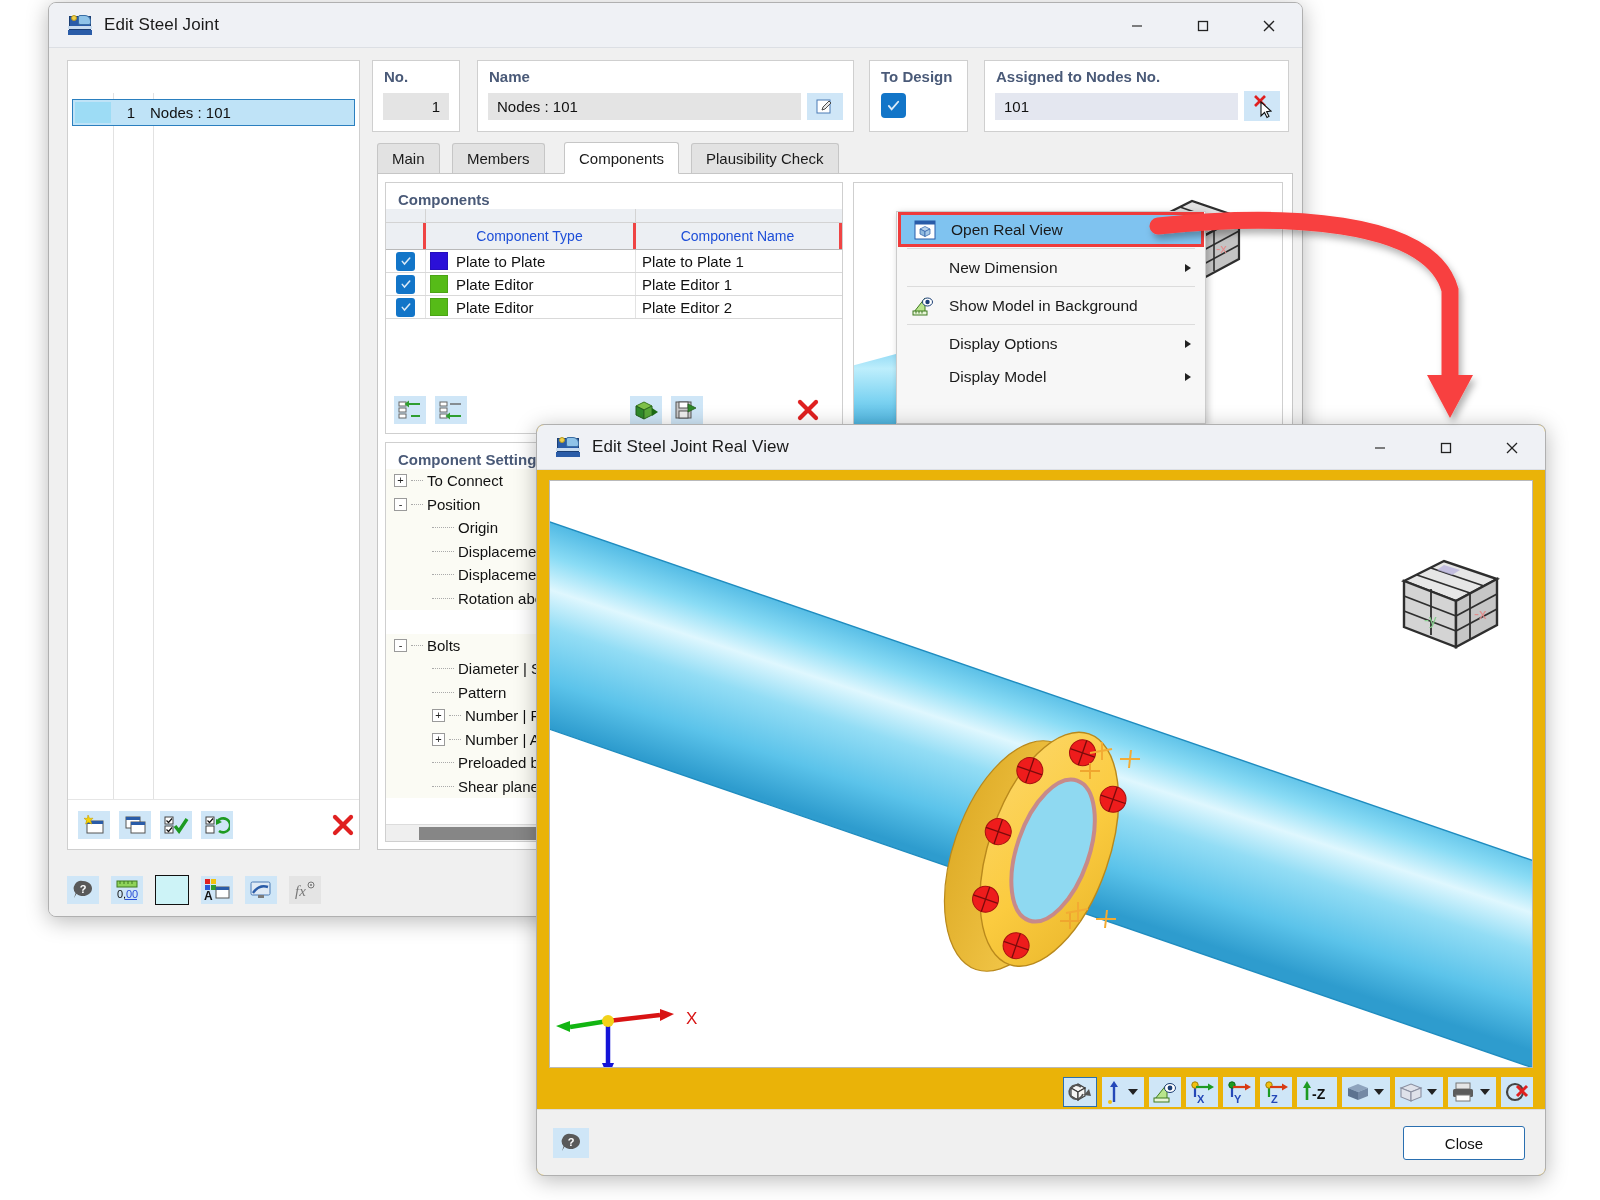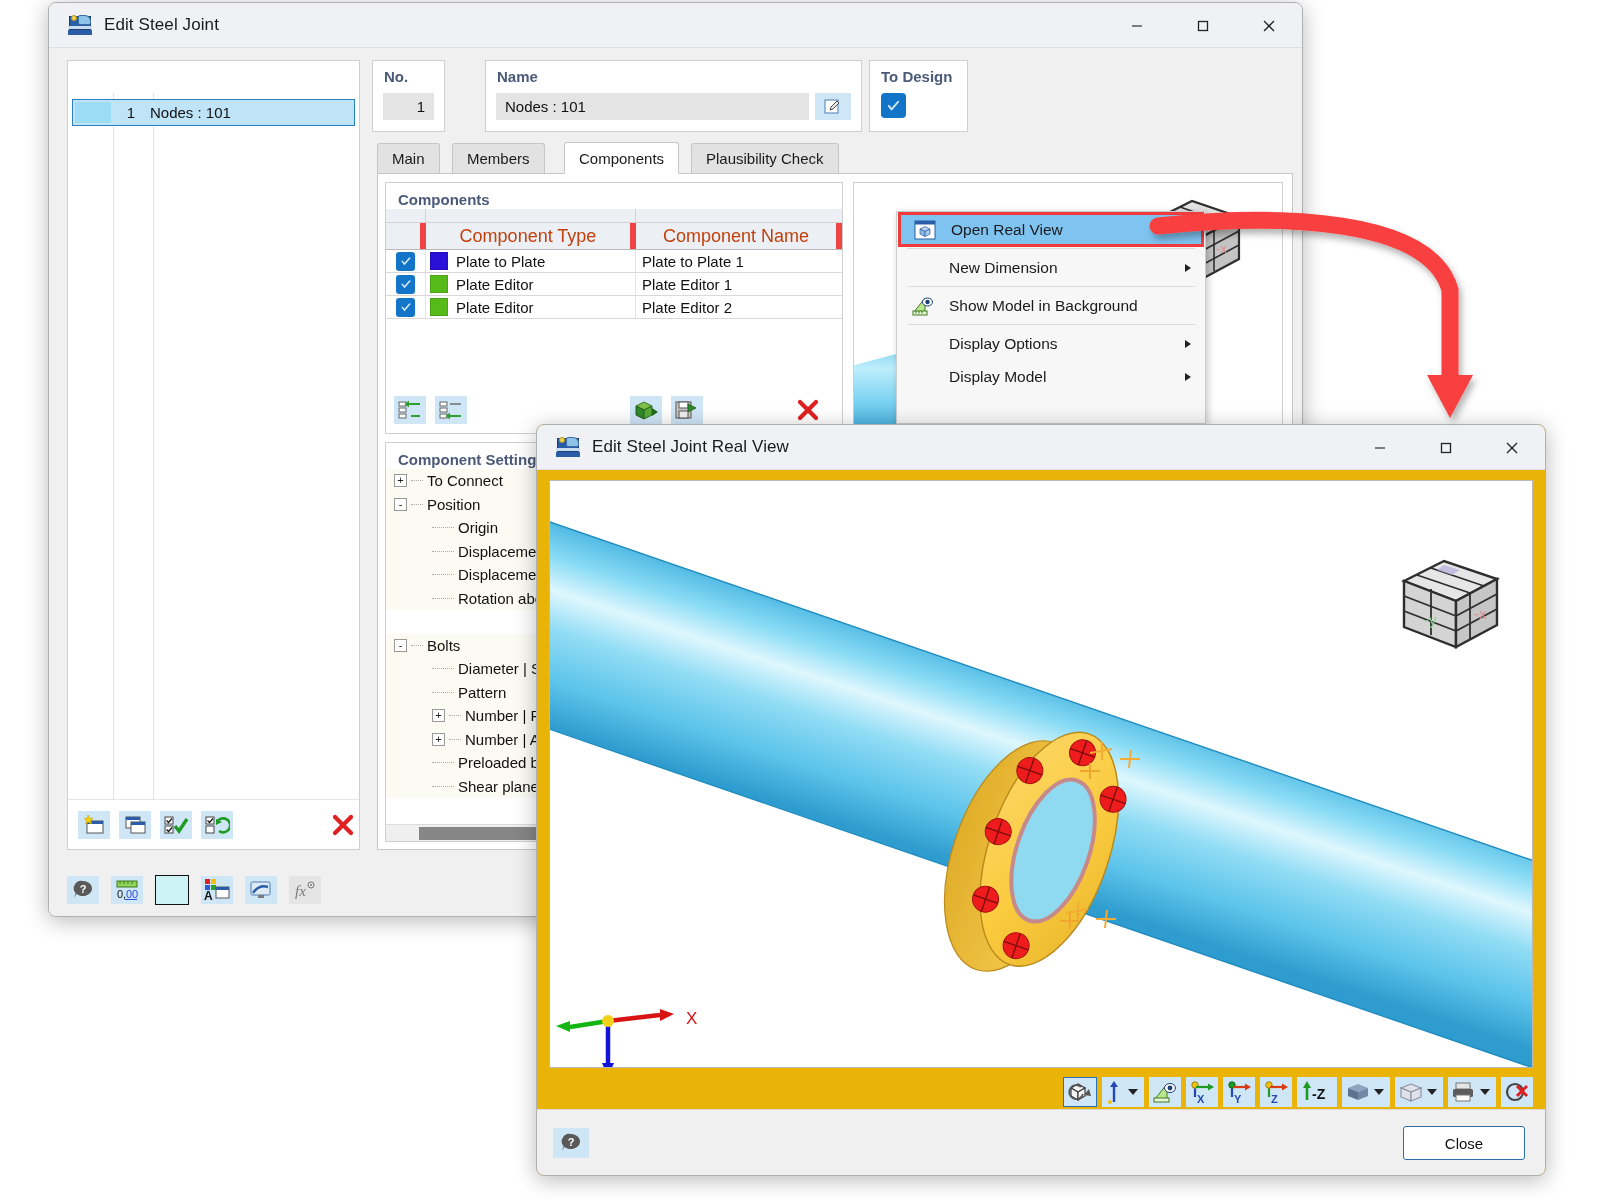--- a/index.html
+++ b/index.html
@@ -82,32 +82,32 @@
 
   
   .ibtn {
     width:32px; height:28px; background:#cfe6f7; border:1px solid transparent;
     display:flex; align-items:center; justify-content:center; position:relative;
   }
   .ibtn.plain { background:transparent; }
   .ibtn.grey { background:#e4e4e4; }
 
   
-  #no-panel { left: 323px; top: 12px; width: 73px; height: 72px; }
+  #no-panel { left: 323px; top: 12px; width: 88px; height: 72px; }
   .field-label { font-size:15px; font-weight:bold; color:#4a5a78; padding:7px 0 0 11px; }
   .field-box {
     position:absolute; left:10px; right:10px; top:32px; height:27px;
     background:#e4e4e4; border:none; display:flex; align-items:center;
     font-size:15px; color:#111;
   }
   .field-box.right { justify-content:flex-end; padding-right:9px; }
   .field-box.pad { padding-left:9px; }
 
   
-  #name-panel { left: 428px; top: 12px; width: 377px; height: 72px; margin-left: 8px; }
+  #name-panel { left: 428px; top: 12px; width: 377px; height: 72px; }
   #name-panel .field-box { right: 52px; }
   #name-edit-btn { position:absolute; right:10px; top:32px; width:36px; height:27px; background:#cfe6f7; display:flex; align-items:center; justify-content:center;}
 
   
   #todesign-panel { left: 820px; top: 12px; width: 99px; height: 72px; }
   .cb-blue {
     position:absolute; left:11px; top:32px; width:25px; height:25px;
     background:#1275c8; border-radius:4px; display:flex; align-items:center; justify-content:center;
   }
   .cb-blue svg { width:15px; height:15px; }
@@ -131,21 +131,21 @@
   #tabpage { position:absolute; left:328px; top:125px; width:916px; height:677px; background:#fff; border:1px solid #c6c6c6;}
 
   
   #components-group { left: 7px; top: 8px; width: 458px; height: 252px; border:1px solid #cfcfcf; }
   .grid { position:absolute; left:0; top:26px; right:0; }
   .grid-spacer { height:14px; background:#eceff3; border-bottom:1px solid #d3d3d3; display:flex;}
   .grid-spacer .c0 { width:40px; border-right:1px solid #d3d3d3; }
   .grid-spacer .c1 { width:210px; border-right:1px solid #d3d3d3; }
   .grid-spacer .c2 { flex:1; }
   .grid-head { display:flex; height:27px; background:#eceff3; border-bottom:1px solid #b9b9b9; }
-  .grid-head .cell { display:flex; align-items:center; justify-content:center; font-size:18px; color:#c2410c; border-right:6px solid #ef4444;}
+  .grid-head .cell { display:flex; align-items:center; justify-content:center; font-size:14px; color:#1d4ed8; border-right:3px solid #ef4444;}
   .gh0 { width:40px; }
   .gh1 { width:210px; }
   .gh2 { flex:1; }
   .grid-row { display:flex; height:23px; border-bottom:1px solid #d9d9d9; background:#fff;}
   .grid-row .c-check { width:40px; display:flex; align-items:center; justify-content:center; border-right:1px solid #e3e3e3;}
   .grid-row .c-type { width:210px; display:flex; align-items:center; border-right:1px solid #e3e3e3; padding-left:4px; }
   .grid-row .c-name { flex:1; display:flex; align-items:center; padding-left:6px; font-size:15px; color:#111; }
   .cb-sm { width:19px; height:19px; background:#1275c8; border-radius:3px; display:flex; align-items:center; justify-content:center; }
   .cb-sm svg { width:12px; height:12px; }
   .swatch { width:18px; height:18px; margin-right:8px; border:1px solid rgba(0,0,0,.12); }
@@ -340,20 +340,31 @@
 
       <div class="panel" id="todesign-panel">
         <div class="field-label">To Design</div>
         <div class="cb-blue">
           <svg viewBox="0 0 16 16">
               <path d="M3 8.5 l3 3.5 l7 -8" stroke="#dbeaf7" stroke-width="2" fill="none" stroke-linecap="round"></path>
             </svg>
         </div>
       </div>
 
+      <div class="panel" id="assigned-panel">
+        <div class="field-label">Assigned to Nodes No.</div>
+        <div class="field-box">101</div>
+        <div id="assign-pick-btn" class="ibtn">
+          <svg width="30" height="28" viewBox="0 0 30 28">
+            <line x1="8" y1="4" x2="18" y2="14" stroke="#e02020" stroke-width="2.6"></line>
+            <line x1="18" y1="4" x2="8" y2="14" stroke="#e02020" stroke-width="2.6"></line>
+            <polygon points="14,10 14,24 17.5,20.5 20,25.5 22,24.3 19.6,19.6 24,19" fill="#fff" stroke="#111" stroke-width="1.1"></polygon>
+          </svg>
+        </div>
+      </div>
 
       <div class="tabstrip">
         <div class="tab" style="left:0px;">Main</div>
         <div class="tab" style="left:75px;">Members</div>
         <div class="tab active" style="left:187px;">Components</div>
         <div class="tab" style="left:314px;">Plausibility Check</div>
       </div>
 
       <div id="tabpage">
 

